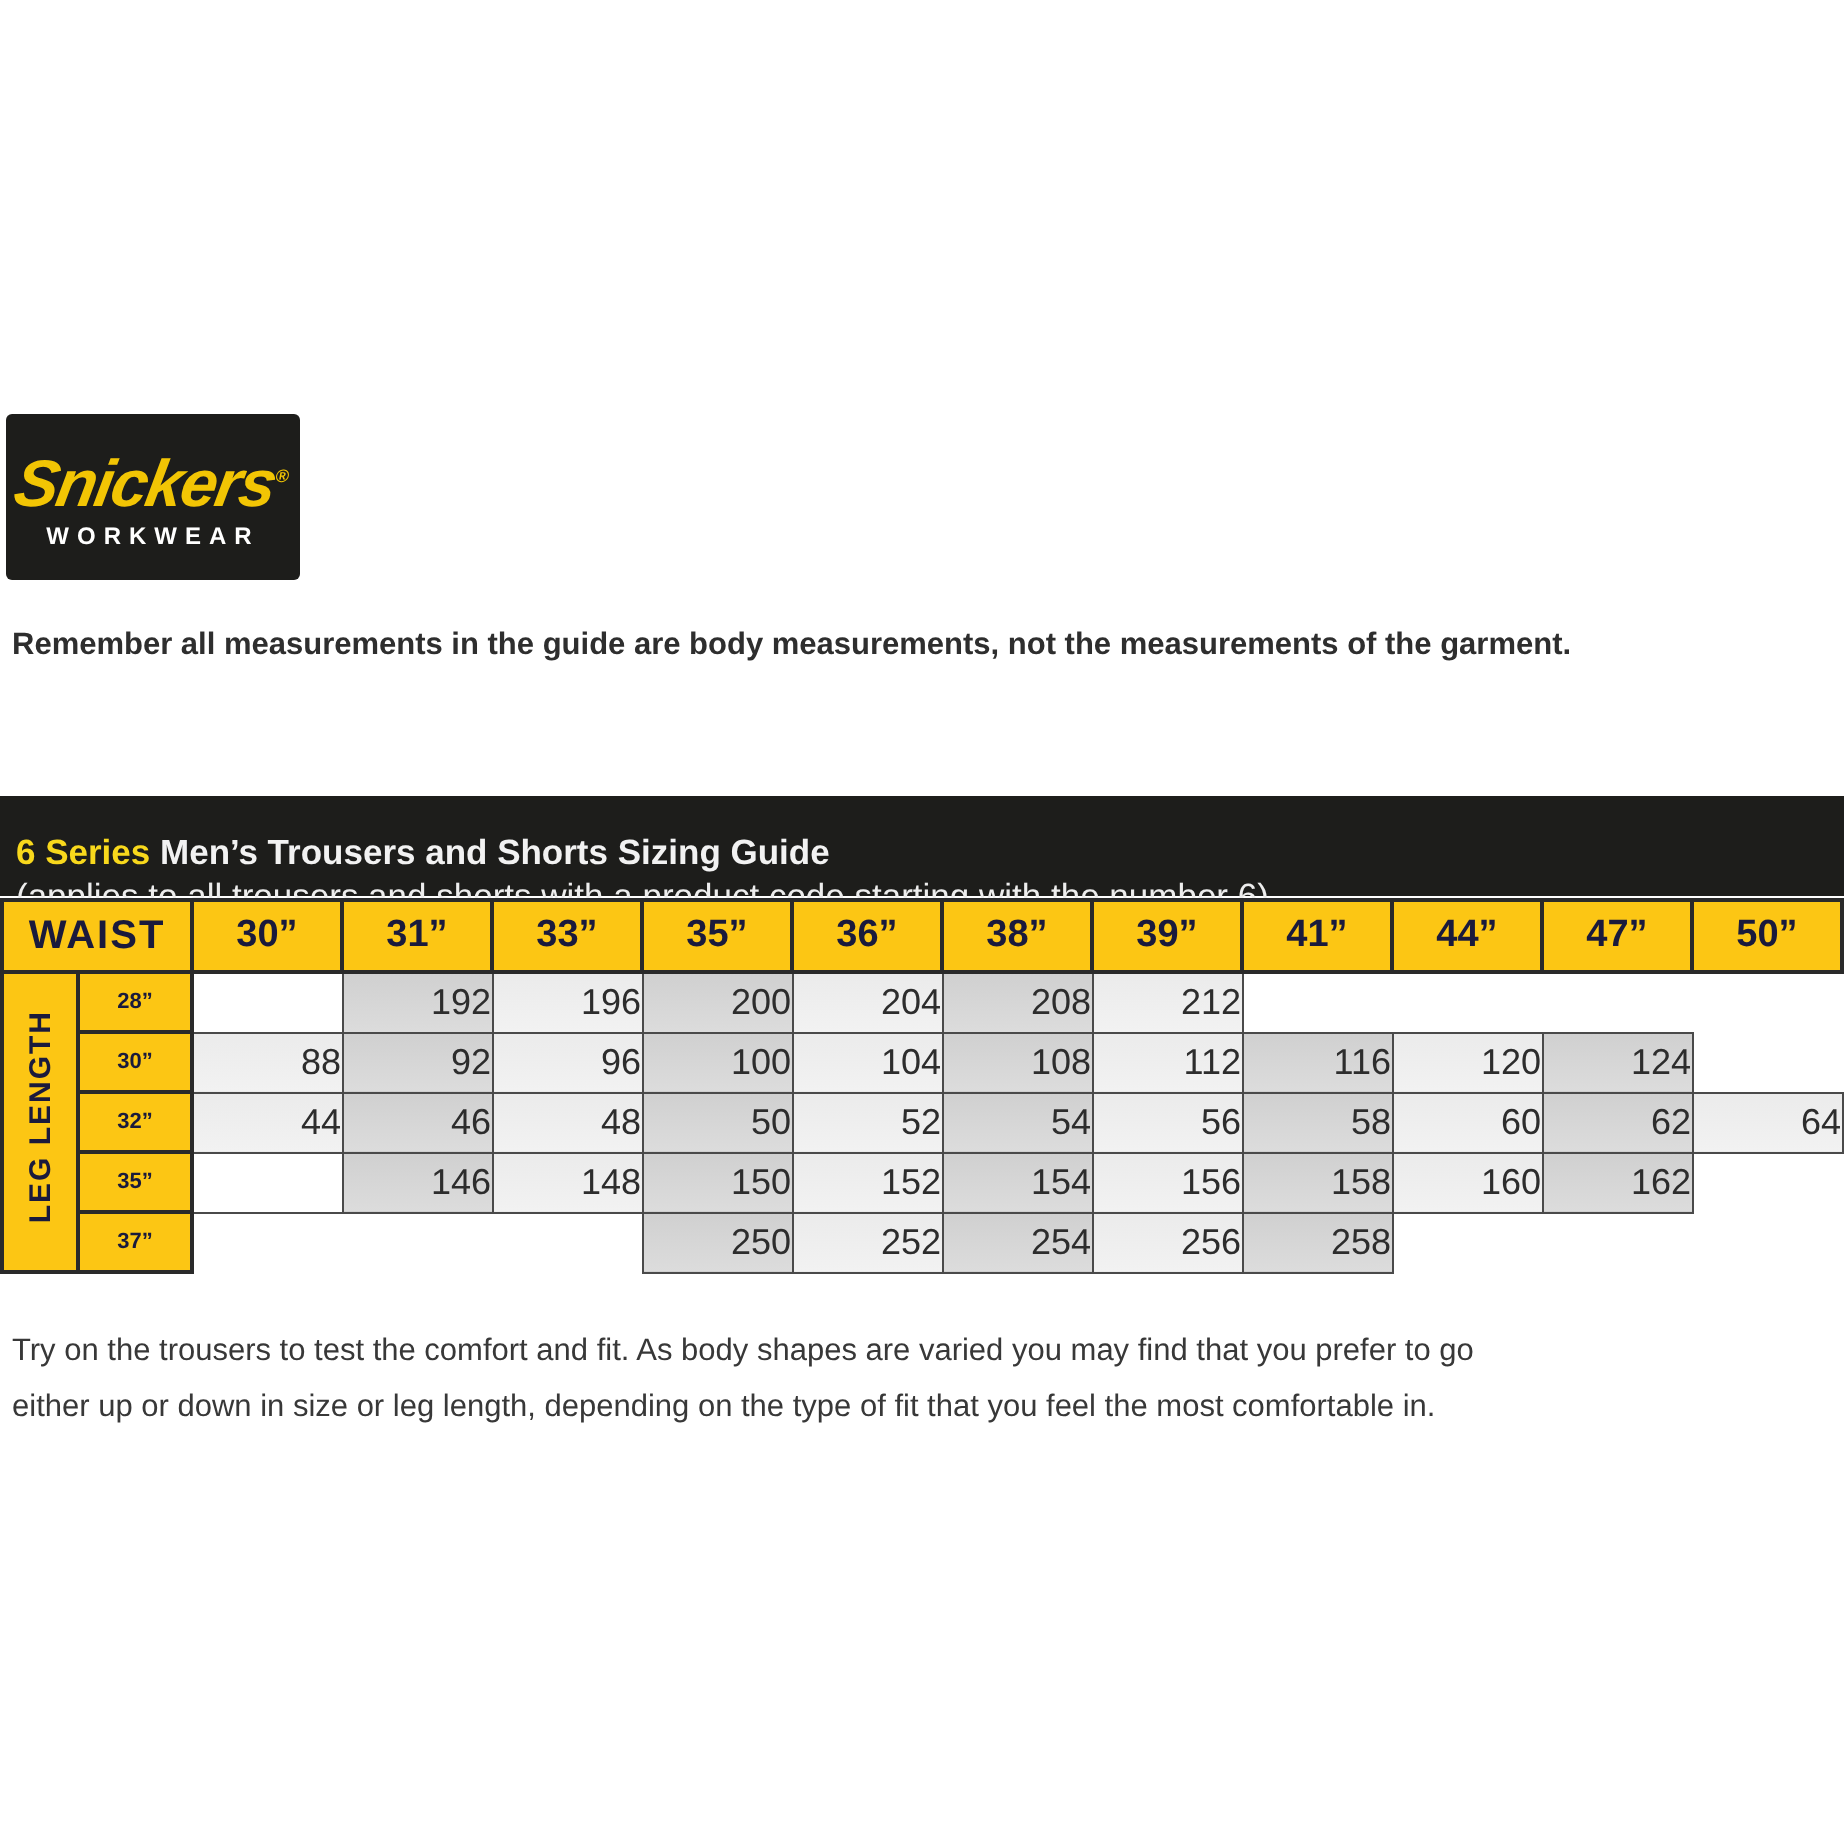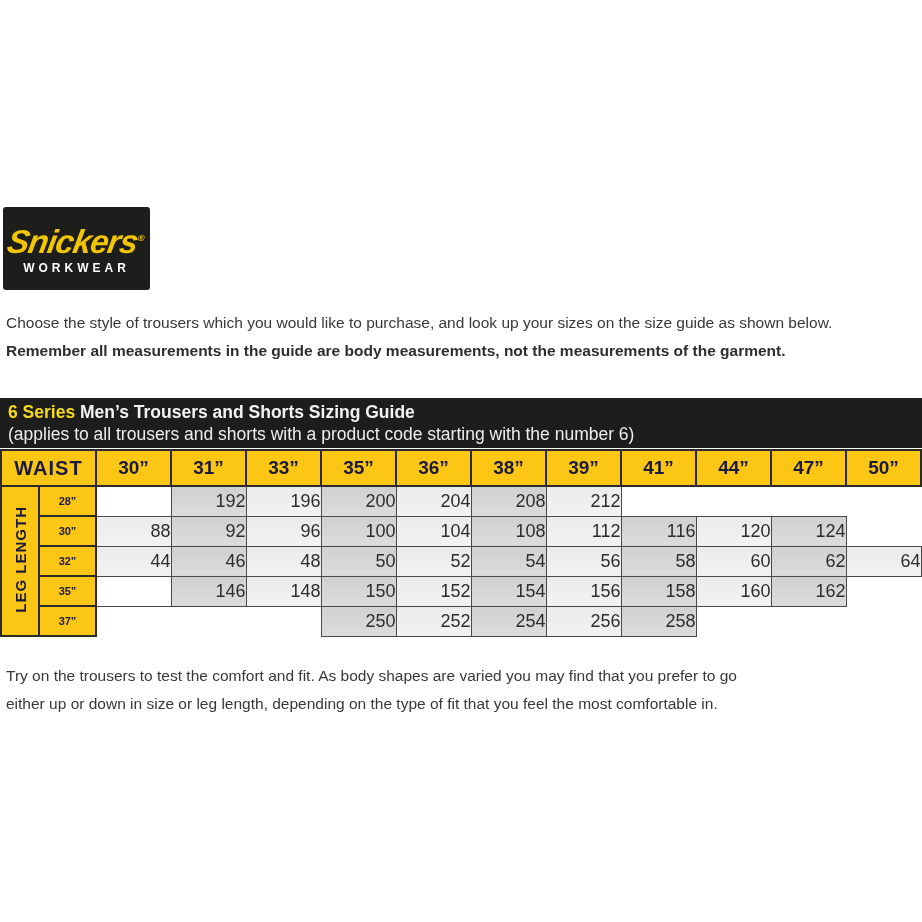--- a/index.html
+++ b/index.html
@@ -31,21 +31,21 @@
   .logo-reg{font-size:9px;vertical-align:super;font-style:normal;letter-spacing:0;}
   .logo-sub{
     color:#ffffff;font-weight:bold;font-size:12px;letter-spacing:4px;margin-top:3px;white-space:nowrap;
   }
   
   .intro{position:absolute;left:6px;top:309px;font-size:15.5px;line-height:28px;color:var(--text);}
   .intro .bold{font-weight:bold;color:#2e2e2e;}
   
   .banner{
     position:absolute;left:0;top:398px;width:922px;height:50px;box-sizing:border-box;
-    background:var(--banner-bg);padding:3px 8px;
+    background:var(--banner-bg);padding:17px 8px;
   }
   .banner-line{font-size:17.5px;line-height:22px;color:#f2f2f2;white-space:nowrap;}
   .banner-line1{font-weight:bold;}
   .banner-series{color:var(--banner-yellow);font-weight:bold;}
   .banner-sub{font-weight:normal;color:#ededed;}
   
   .sizing-table{
     position:absolute;left:0;top:449px;width:922px;
     border-collapse:collapse;table-layout:fixed;
   }
@@ -80,21 +80,20 @@
 <body>
 
 <div class="page">
 
   <div class="logo">
     <div class="logo-script"><span>Snickers</span><span class="logo-reg">®</span></div>
     <div class="logo-sub">WORKWEAR</div>
   </div>
 
   <div class="intro">
-    <div>Choose the style of trousers which you would like to purchase, and look up your sizes on the size guide as shown below.</div>
     <div class="bold">Remember all measurements in the guide are body measurements, not the measurements of the garment.</div>
   </div>
 
   <div class="banner">
     <div class="banner-line banner-line1"><span class="banner-series">6 Series</span><span> Men’s Trousers and Shorts Sizing Guide</span></div>
     <div class="banner-line banner-sub">(applies to all trousers and shorts with a product code starting with the number 6)</div>
   </div>
 
   <table class="sizing-table">
     <colgroup>

